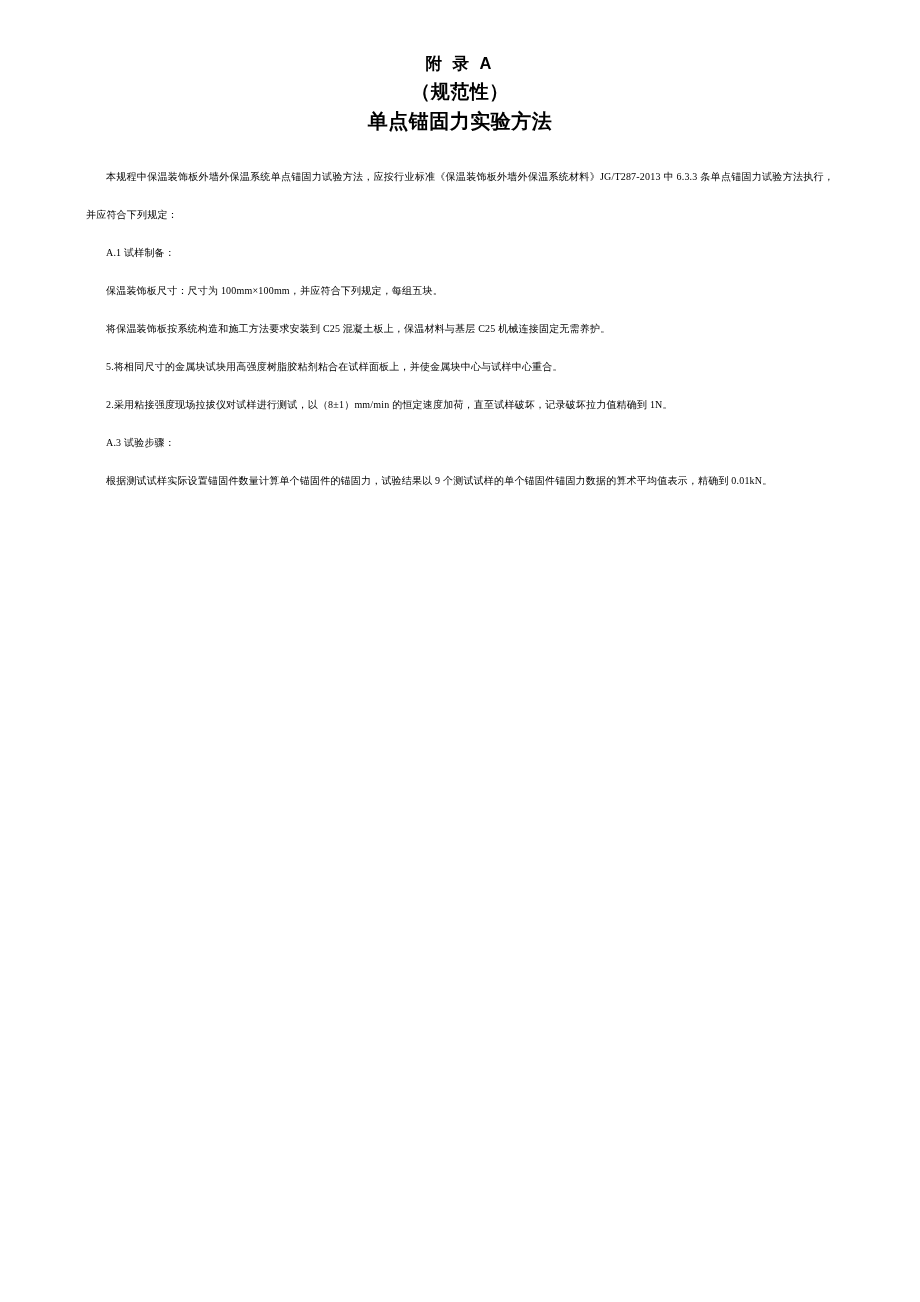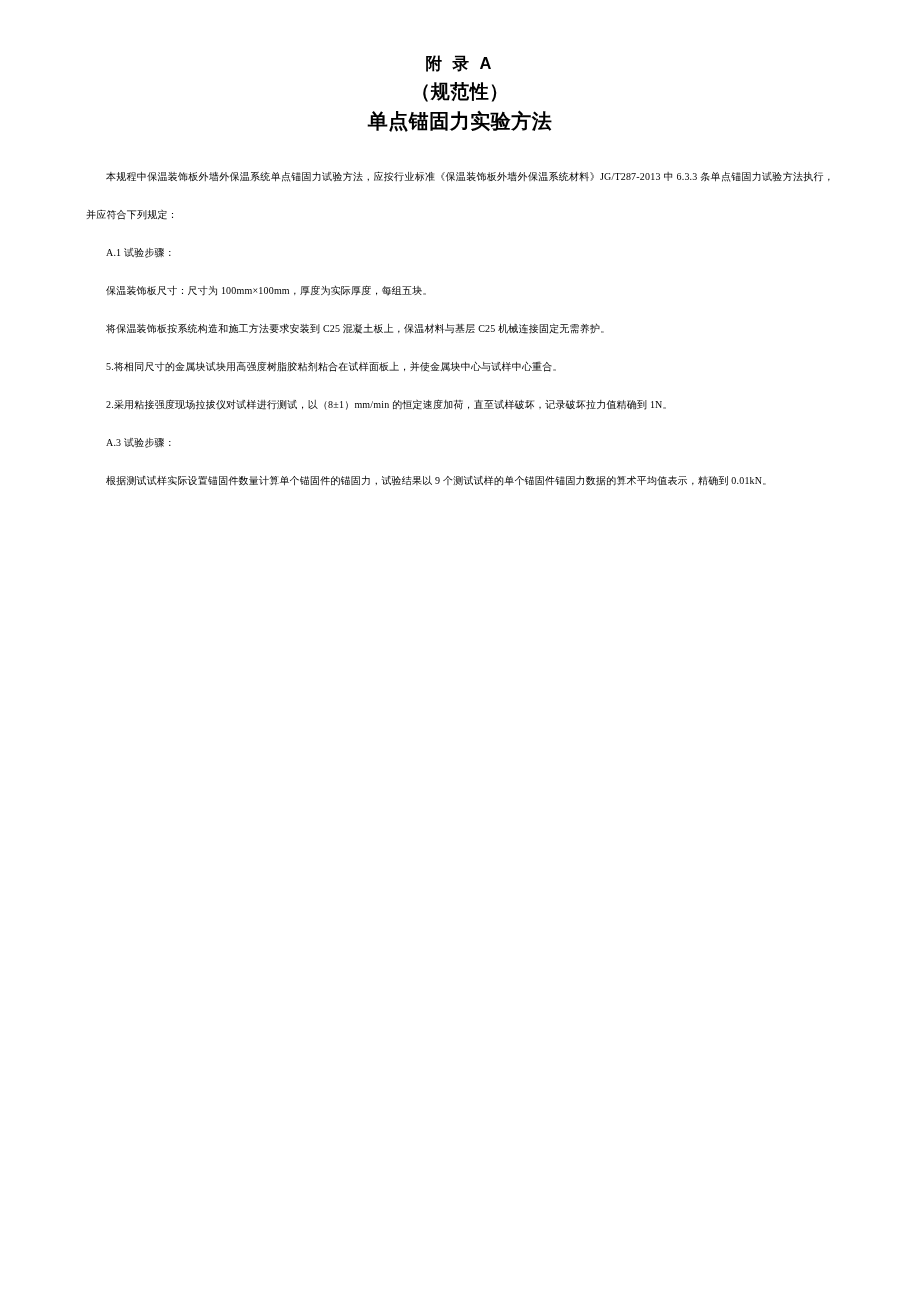--- a/index.html
+++ b/index.html
@@ -61,22 +61,22 @@
 <div class="page">
 
   <div class="heading-block">
     <div class="appendix-title">附 录 A</div>
     <div class="appendix-sub">（规范性）</div>
     <div class="appendix-name">单点锚固力实验方法</div>
   </div>
 
   <div class="body-text">
     <p class="para">本规程中保温装饰板外墙外保温系统单点锚固力试验方法，应按行业标准《保温装饰板外墙外保温系统材料》JG/T287-2013 中 6.3.3 条单点锚固力试验方法执行，并应符合下列规定：</p>
-    <p class="para">A.1 试验步骤：</p>
-    <p class="para">保温装饰板尺寸：尺寸为 100mm×100mm，厚度为实际厚度，每组五块。</p>
+    <p class="para">A.1 试样制备：</p>
+    <p class="para">保温装饰板尺寸：尺寸为 100mm×100mm，并应符合下列规定，每组五块。</p>
     <p class="para">将保温装饰板按系统构造和施工方法要求安装到 C25 混凝土板上，保温材料与基层 C25 机械连接固定无需养护。</p>
     <p class="para">5.将相同尺寸的金属块试块用高强度树脂胶粘剂粘合在试样面板上，并使金属块中心与试样中心重合。</p>
     <p class="para">2.采用粘接强度现场拉拔仪对试样进行测试，以（8±1）mm/min 的恒定速度加荷，直至试样破坏，记录破坏拉力值精确到 1N。</p>
     <p class="para">A.3 试验步骤：</p>
     <p class="para">根据测试试样实际设置锚固件数量计算单个锚固件的锚固力，试验结果以 9 个测试试样的单个锚固件锚固力数据的算术平均值表示，精确到 0.01kN。</p>
   </div>
 
 </div>
 
 </body></html>

